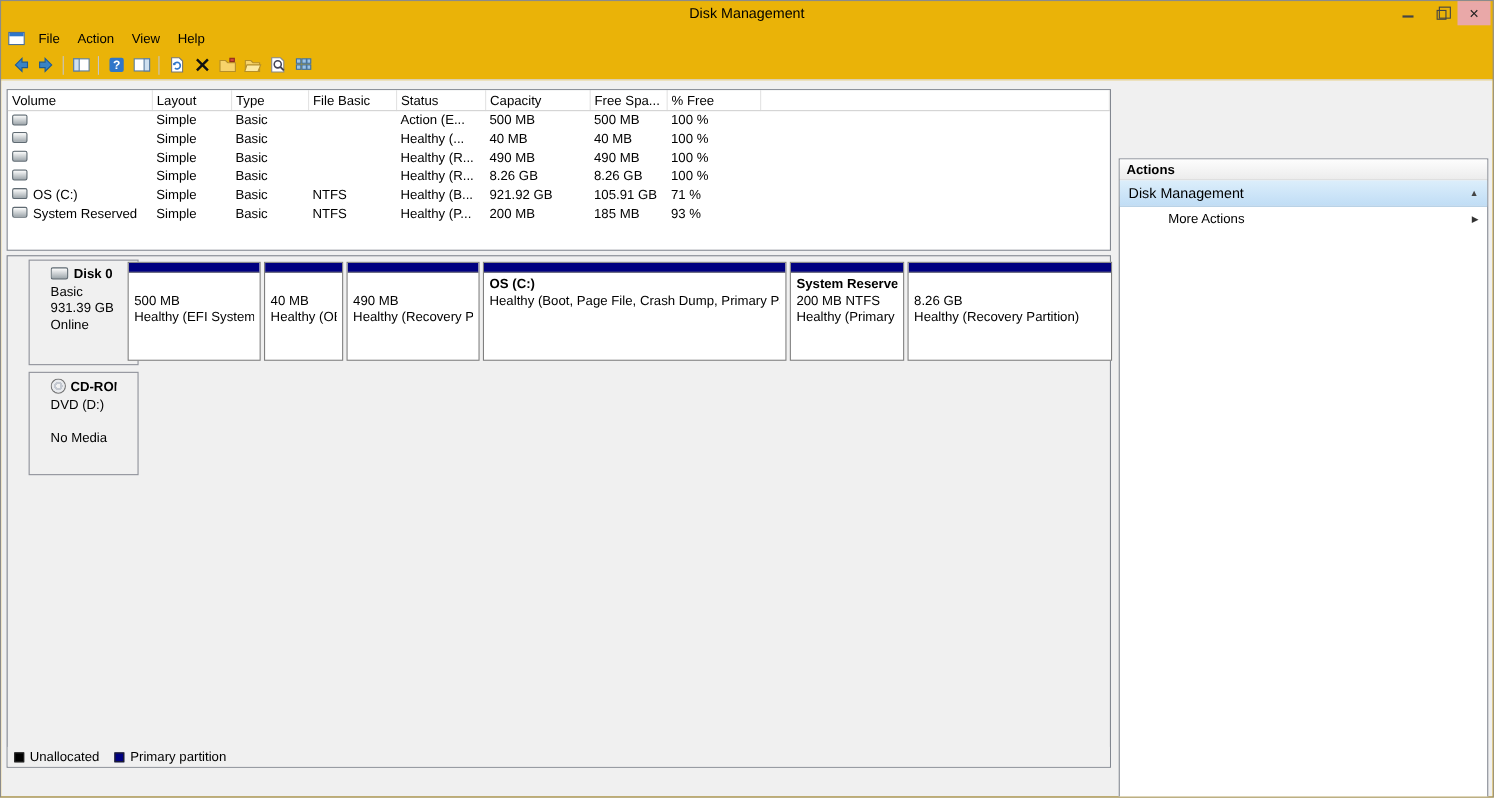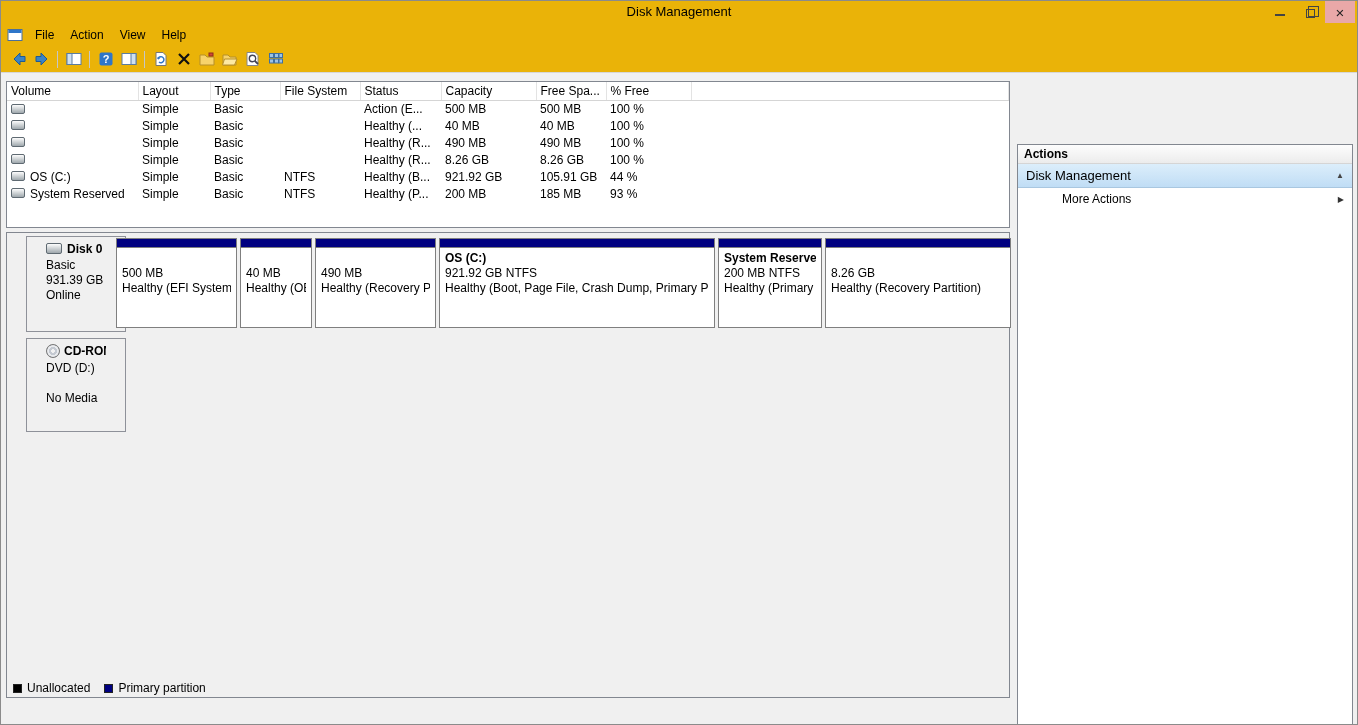--- a/index.html
+++ b/index.html
@@ -200,21 +200,21 @@
             <col style="width:95px">
             <col style="width:70px">
             <col style="width:85px">
             <col>
         </colgroup>
         <thead>
           <tr>
             <th>Volume</th>
             <th>Layout</th>
             <th>Type</th>
-            <th>File System</th>
+            <th>File Basic</th>
             <th>Status</th>
             <th>Capacity</th>
             <th>Free Spa...</th>
             <th>% Free</th>
             <th></th>
           </tr>
         </thead>
         <tbody>
           <tr>
             <td><span class="drive-icon"></span><span></span></td>
@@ -261,21 +261,21 @@
             <td></td>
           </tr>
           <tr>
             <td><span class="drive-icon"></span><span>OS (C:)</span></td>
             <td>Simple</td>
             <td>Basic</td>
             <td>NTFS</td>
             <td>Healthy (B...</td>
             <td>921.92 GB</td>
             <td>105.91 GB</td>
-            <td>44 %</td>
+            <td>71 %</td>
             <td></td>
           </tr>
           <tr>
             <td><span class="drive-icon"></span><span>System Reserved</span></td>
             <td>Simple</td>
             <td>Basic</td>
             <td>NTFS</td>
             <td>Healthy (P...</td>
             <td>200 MB</td>
             <td>185 MB</td>
@@ -317,21 +317,20 @@
             <div class="part-body">
               <div class="part-line part-title"></div>
               <div class="part-line">490 MB</div>
               <div class="part-line">Healthy (Recovery Partition)</div>
             </div>
           </div>
           <div class="partition w3">
             <div class="part-bar" style="background: rgb(0, 0, 128);"></div>
             <div class="part-body">
               <div class="part-line part-title">OS  (C:)</div>
-              <div class="part-line">921.92 GB NTFS</div>
               <div class="part-line">Healthy (Boot, Page File, Crash Dump, Primary Partition)</div>
             </div>
           </div>
           <div class="partition w4">
             <div class="part-bar" style="background: rgb(0, 0, 128);"></div>
             <div class="part-body">
               <div class="part-line part-title">System Reserved</div>
               <div class="part-line">200 MB NTFS</div>
               <div class="part-line">Healthy (Primary Partition)</div>
             </div>

